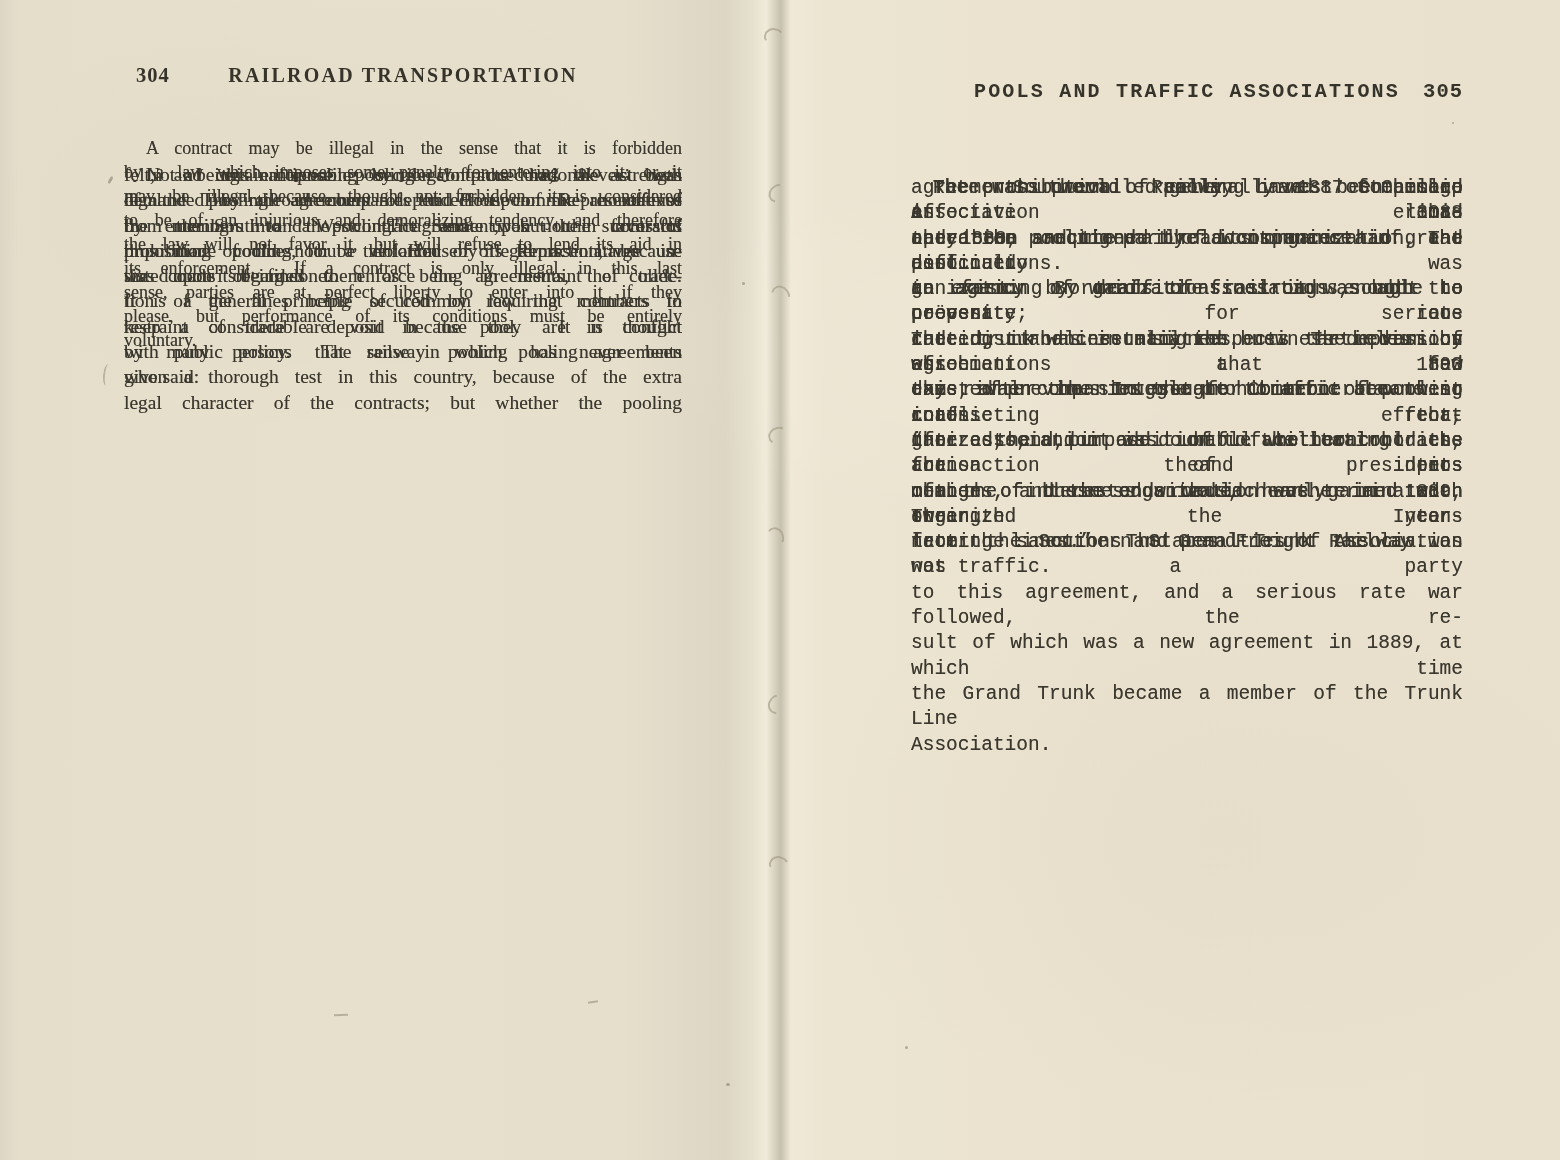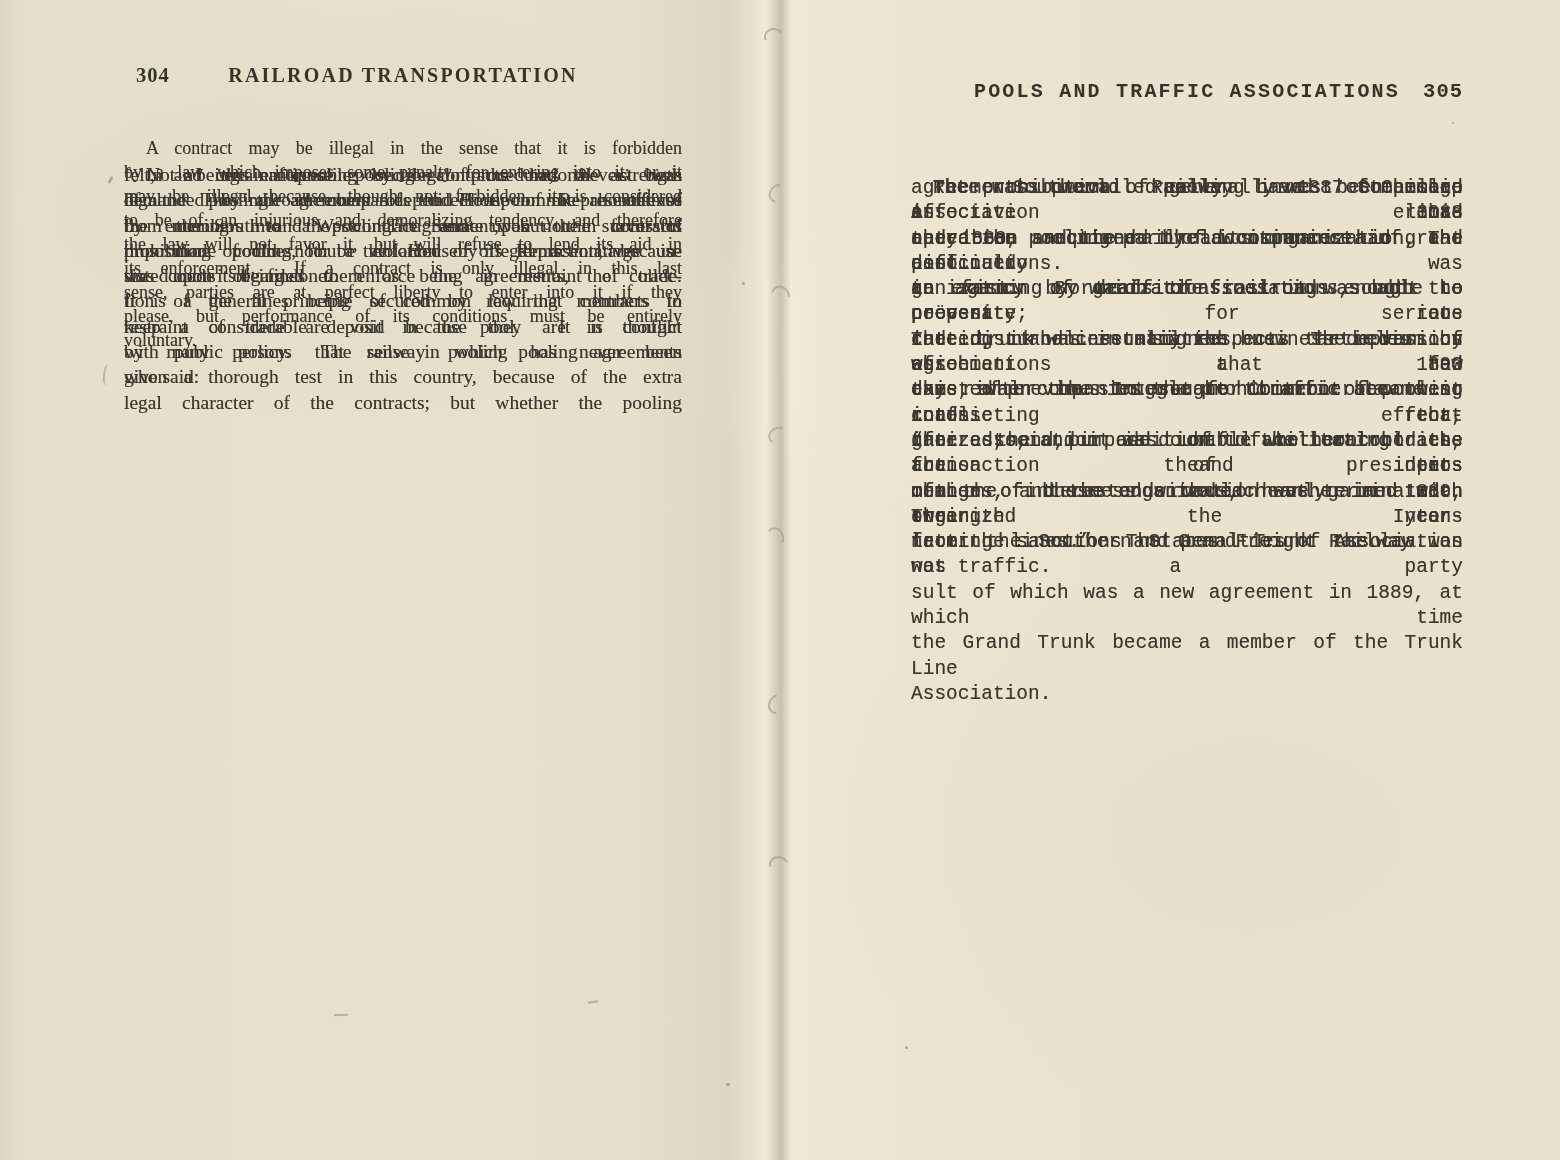--- a/index.html
+++ b/index.html
@@ -165,20 +165,21 @@
         </div>
         <div class="para body indent">
           <div class="line">The prohibition of pooling in 1887 compelled a reor-</div>
           <div class="line">operation required the continuance of the associations.</div>
           <div class="line">ganization of traffic associations, but the necessity for co-</div>
           <div class="line">The trunk lines signed new articles of agreement a few</div>
           <div class="line">days after the Interstate Commerce law went into effect,</div>
           <div class="line">“for the purpose of facilitating the transaction and inter-</div>
           <div class="line">change of business with each other and with their con-</div>
           <div class="line">necting lines.”&nbsp; The Grand Trunk Railway was not a party</div>
+          <div class="line">to this agreement, and a serious rate war followed, the re-</div>
           <div class="line">sult of which was a new agreement in 1889, at which time</div>
           <div class="line">the Grand Trunk became a member of the Trunk Line</div>
           <div class="line endline">Association.</div>
         </div>
         <div class="para body indent">
           <div class="line">The Southern Railway and Steamship Association elimi-</div>
           <div class="line">nated the pooling part of its organization, and continued</div>
           <div class="line">to exist.&nbsp; By means of fines it was able to prevent serious</div>
           <div class="line">rate disturbances until the business depression of 1893</div>
           <div class="line">came, when the struggle for traffic became so intense that</div>

